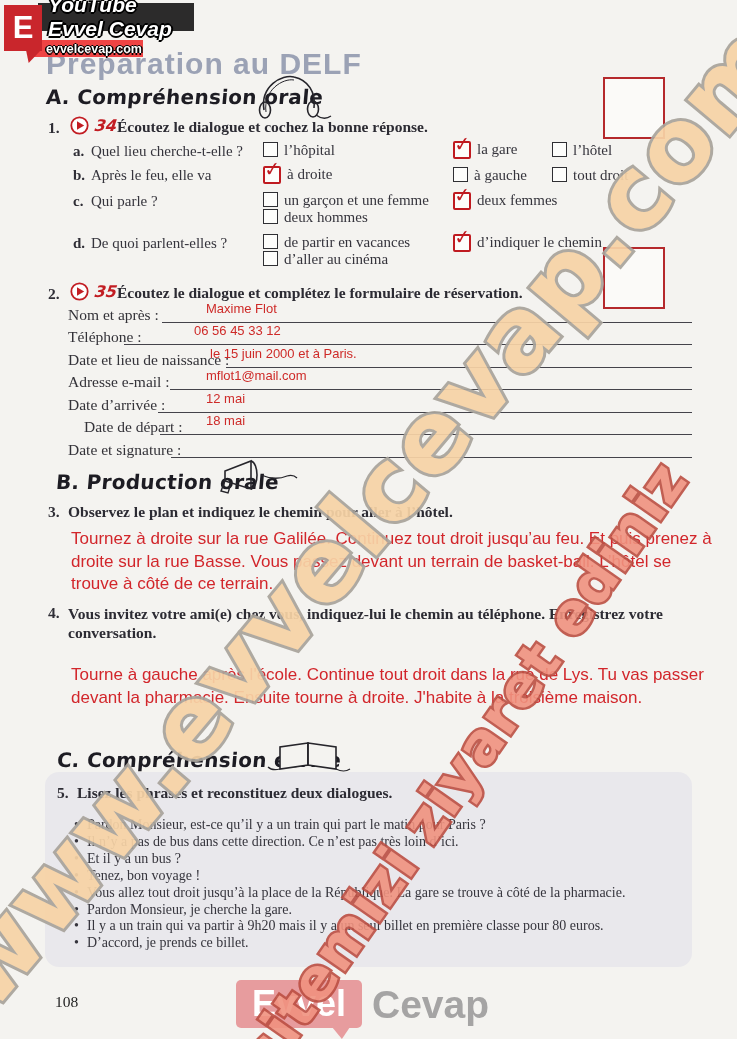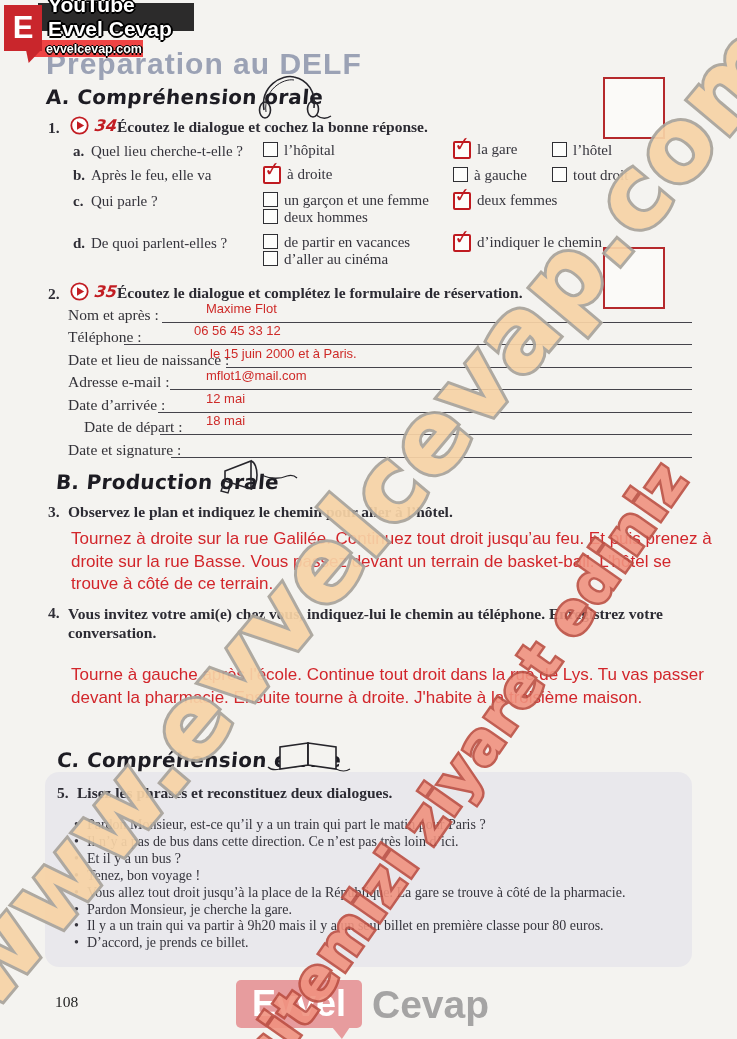--- a/index.html
+++ b/index.html
@@ -1,21 +1,21 @@
 <!DOCTYPE html>
 <html><head>
 <meta charset="utf-8">
 <style>
   html,body{margin:0;padding:0;background:#d8d8d8;}
   .page{position:relative;width:737px;height:1039px;background:#f4f3f0;overflow:hidden;
         font-family:"Liberation Serif","DejaVu Serif",serif;color:#2f2e36;margin:0 auto;}
   .abs{position:absolute;}
 
   
-  .bar1{left:38px;top:3px;width:156px;height:28px;background:#2c2b2b;z-index:4;display:flex;align-items:center;}
+  .bar1{left:38px;top:3px;width:156px;height:28px;background:#2c2b2b;z-index:4;display:flex;align-items:center;font-style:italic;}
   .bar1 span{padding-left:10px;font-family:"Liberation Sans",sans-serif;font-weight:700;font-size:21px;color:#fff;
       text-shadow:-2px 0 #000,2px 0 #000,0 -2px #000,0 2px #000,-1px -1px #000,1px 1px #000;}
   .bar2{left:30px;top:40px;width:113px;height:17px;background:#ef4444;z-index:5;display:flex;align-items:center;}
   .bar2 span{padding-left:16px;font-family:"Liberation Sans",sans-serif;font-weight:700;font-size:12.5px;color:#fff;
       text-shadow:-1.5px 0 #000,1.5px 0 #000,0 -1.5px #000,0 1.5px #000;}
   .e-logo{left:4px;top:5px;width:38px;height:46px;background:#c9262c;z-index:6;display:flex;align-items:center;justify-content:center;}
   .e-logo span{color:#fff;font-family:"Liberation Sans",sans-serif;font-weight:700;font-size:31px;}
   .e-tail{left:26px;top:50px;width:15px;height:13px;background:#c9262c;z-index:6;
       clip-path:polygon(0 0,100% 0,18% 100%);}
   .page-title{left:46px;top:47px;z-index:2;font-family:"Liberation Sans",sans-serif;font-weight:700;

